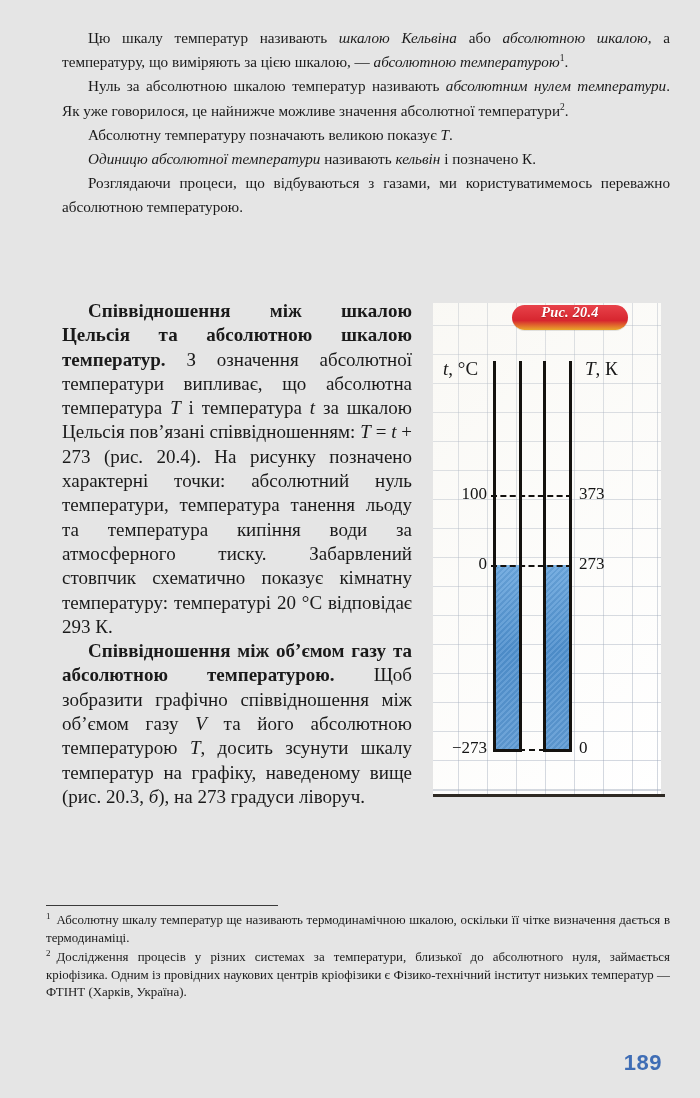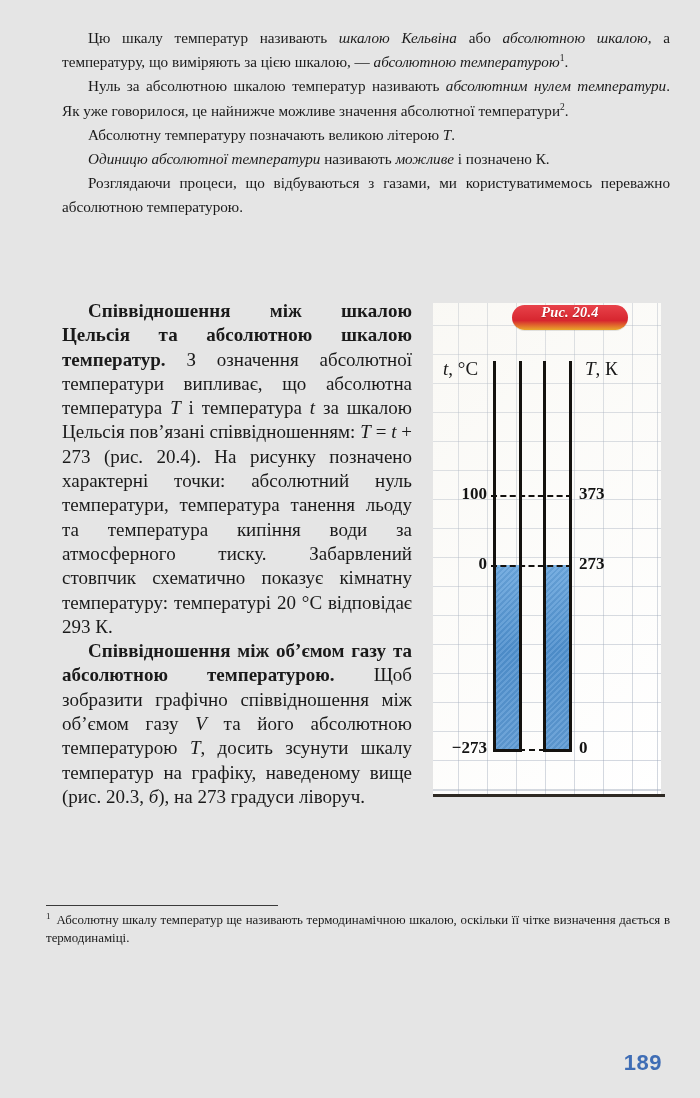--- a/index.html
+++ b/index.html
@@ -184,21 +184,21 @@
     position: absolute;
     font-size: 19px;
     white-space: nowrap;
   }
   .axis-label .sym { font-style: italic; }
 
   
   .tick-label {
     position: absolute;
     font-size: 17px;
-    font-weight: 700;
+    font-weight: 400;
     white-space: nowrap;
     color: #141414;
   }
   .tick-label.right { text-align: left; }
   .tick-label.left  { text-align: right; }
 
   
   #fig-caption {
     position: absolute;
     left: 79px;
@@ -222,22 +222,22 @@
   }
 </style>
 </head>
 <body>
 
 <div id="page">
 
   <div class="col-full" id="col-full">
       <p class="para"><span>Цю шкалу температур називають </span><i class="it">шкалою Кельвіна</i><span> або </span><i class="it">абсолютною шкалою</i><span>, а температуру, що виміряють за цією шкалою, — </span><i class="it">абсолютною температурою</i><sup class="fn">1</sup><span>.</span></p>
       <p class="para"><span>Нуль за абсолютною шкалою температур називають </span><i class="it">абсолютним нулем температури</i><span>. Як уже говорилося, це найнижче можливе значення абсолютної температури</span><sup class="fn">2</sup><span>.</span></p>
-      <p class="para"><span>Абсолютну температуру позначають великою літерою </span><span class="mathit">T</span><span>.</span></p>
-      <p class="para"><i class="it">Одиницю абсолютної температури</i><span> називають </span><i class="it">можливе</i><span> і позначено К.</span></p>
+      <p class="para"><span>Абсолютну температуру позначають великою показує </span><span class="mathit">T</span><span>.</span></p>
+      <p class="para"><i class="it">Одиницю абсолютної температури</i><span> називають </span><i class="it">кельвін</i><span> і позначено К.</span></p>
       <p class="para"><span>Розглядаючи процеси, що відбуваються з газами, ми користуватимемось переважно абсолютною температурою.</span></p>
     </div>
 
   <div class="col-left" id="col-left">
       <p class="para"><b class="bd">Співвідношення між шкалою Цельсія та абсолютною шкалою температур.</b><span> З означення абсолютної температури випливає, що абсолютна температура </span><span class="mathit">T</span><span> і температура </span><span class="mathit">t</span><span> за шкалою Цельсія пов’язані співвідношенням: </span><span class="mathit">T</span><span> = </span><span class="mathit">t</span><span> + 273 (рис. 20.4). На рисунку позначено характерні точки: абсолютний нуль температури, температура танення льоду та температура кипіння води за атмосферного тиску. Забарвлений стовпчик схематично показує кімнатну температуру: температурі 20 °С відповідає 293 К.</span></p>
       <p class="para"><b class="bd">Співвідношення між об’ємом газу та абсолютною температурою.</b><span> Щоб зобразити графічно співвідношення між об’ємом газу </span><span class="mathit">V</span><span> та його абсолютною температурою </span><span class="mathit">T</span><span>, досить зсунути шкалу температур на графіку, наведеному вище (рис. 20.3, </span><i class="it">б</i><span>), на 273 градуси ліворуч.</span></p>
     </div>
 
 
   <div id="figure">
@@ -279,18 +279,19 @@
     <div class="tick-label right" style="left:146px; top:251px; width:66px;">273</div>
     <div class="tick-label right" style="left:146px; top:435px; width:66px;">0</div>
 
     <div id="fig-baseline"></div>
   </div>
 
   <div id="footnotes">
     <div id="fn-rule"></div>
     <div id="footnote-list">
         <p class="footnote"><sup class="marker">1</sup><span>Абсолютну шкалу температур ще називають термодинамічною шкалою, оскільки її чітке визначення дається в термодинаміці.</span></p>
+        <p class="footnote"><sup class="marker">2</sup><span>Дослідження процесів у різних системах за температури, близької до абсолютного нуля, займається кріофізика. Одним із провідних наукових центрів кріофізики є Фізико-технічний інститут низьких температур — ФТІНТ (Харків, Україна).</span></p>
       </div>
   </div>
 
   <div id="page-number">189</div>
 
 </div>
 
 </body></html>

